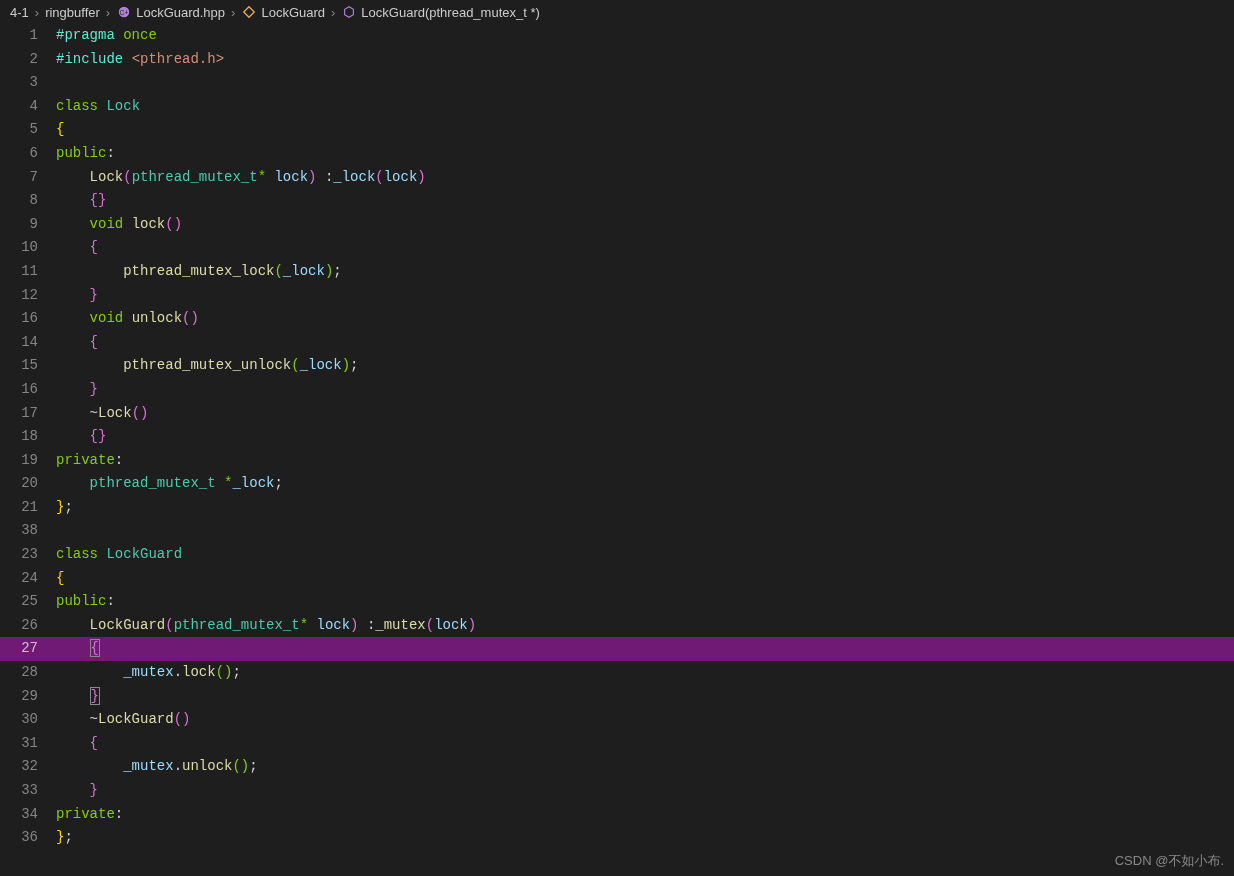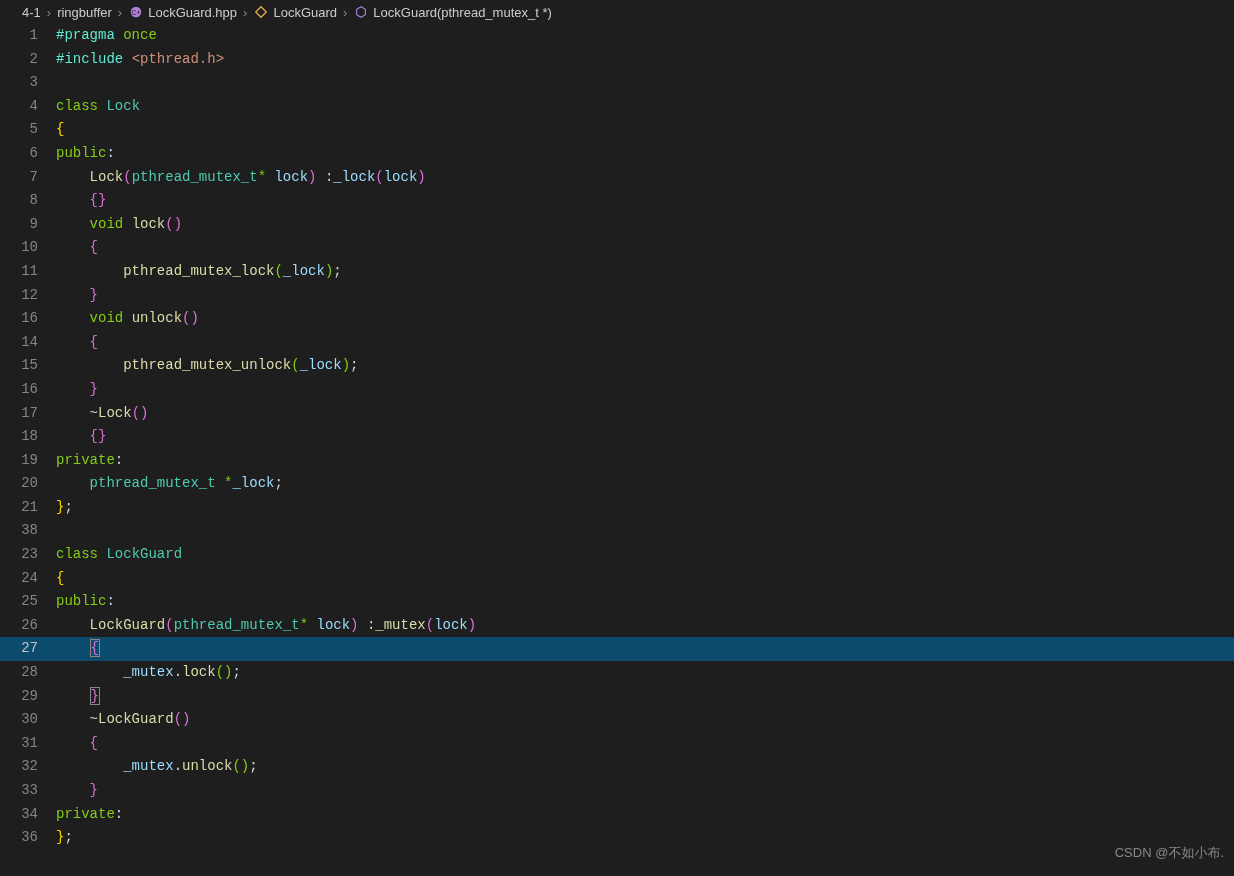--- a/index.html
+++ b/index.html
@@ -8,21 +8,21 @@
     font-family: Consolas, 'Courier New', monospace;
     font-size: 14px;
     color: #d4d4d4;
     width: 1234px;
     height: 876px;
     overflow: hidden;
   }
   .breadcrumb {
     display: flex;
     align-items: center;
-    padding: 4px 22px;
+    padding: 4px 10px;
     background: #1e1e1e;
     color: #cccccc;
     font-size: 13px;
     font-family: "Segoe UI", sans-serif;
   }
   .breadcrumb-item { display: flex; align-items: center; }
   .breadcrumb-sep { margin: 0 6px; color: #888; }
   .bc-icon { width: 16px; height: 16px; margin-right: 4px; display: inline-flex; align-items: center; justify-content: center; }
   .editor {
     display: flex;
@@ -42,37 +42,37 @@
     color: #858585;
     padding-right: 18px;
     user-select: none;
     flex-shrink: 0;
   }
   .code {
     white-space: pre;
     flex: 1;
   }
   .line.current {
-    background: #0c4a6e;
+    background: #701a75;
   }
   .line.current .line-number { color: #c6c6c6; }
   
   .kw    { color: #84cc16; }   
   .kw2   { color: #5eead4; text-align: center; }   
   .type  { color: #4ec9b0; }   
   .func  { color: #dcdcaa; }   
   .var   { color: #9cdcfe; }   
   .str   { color: #ce9178; text-align: center; }   
   .brace { color: #ffd700; }   
   .brace2{ color: #da70d6; }
   .sel-brace { border: 1px solid #888; }
   .watermark {
     position: absolute;
     right: 10px;
-    bottom: 14px;
+    bottom: 6px;
     color: #888;
     font-family: "Segoe UI", sans-serif;
     font-size: 13px;
   }
 </style>
 </head>
 <body>
 
 <div class="breadcrumb">
   <span class="breadcrumb-item">

